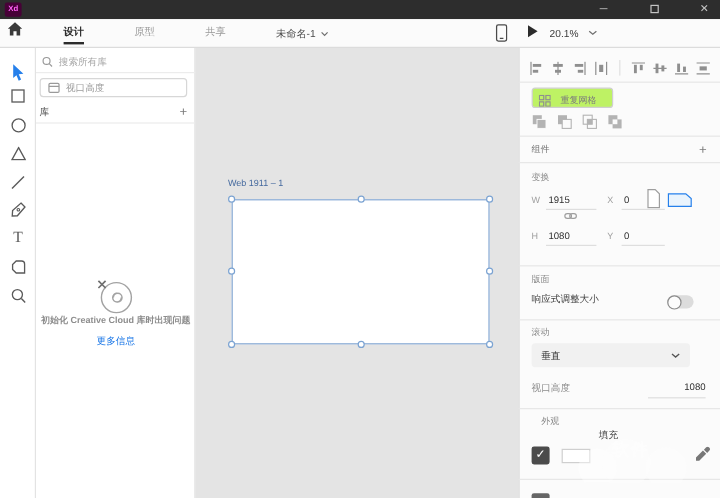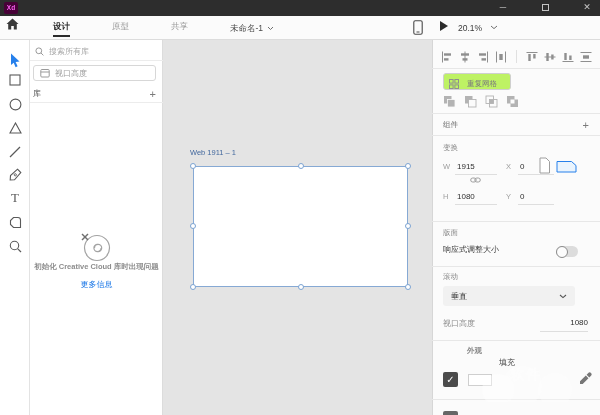--- a/index.html
+++ b/index.html
@@ -396,21 +396,21 @@
       <svg width="8" height="5" viewBox="0 0 8 5">
         <polyline points="1,1 4,3.6 7,1" fill="none" stroke="#555" stroke-width="1.1"></polyline>
       </svg>
     </span>
 </div>
 <div class="abs vh-label">视口高度</div>
 <div class="abs vh-value">1080</div>
 <div class="fieldline vh-line"></div>
 <div class="div" style="top:340px"></div>
 
-<div class="sec-label" style="left:467px; top:346px;font-weight:bold;">外观</div>
+<div class="sec-label" style="left:451px; top:346px;">外观</div>
 <div class="abs fill-check">✓</div>
 <div class="abs fill-swatch"></div>
 <div class="abs fill-label">填充</div>
 <div class="abs dropper">
   <svg width="13" height="13" viewBox="0 0 13 13">
       <path d="M12 1 a1.9 1.9 0 0 0-2.7 0 L7.6 2.7 10.3 5.4 12 3.7 A1.9 1.9 0 0 0 12 1 Z M6.8 3.5 L1 9.3 V12 H3.7 L9.5 6.2 Z" fill="#777"></path>
     </svg>
 </div>
 <div class="div" style="top:399px"></div>
 <div class="abs cut-check"></div>

